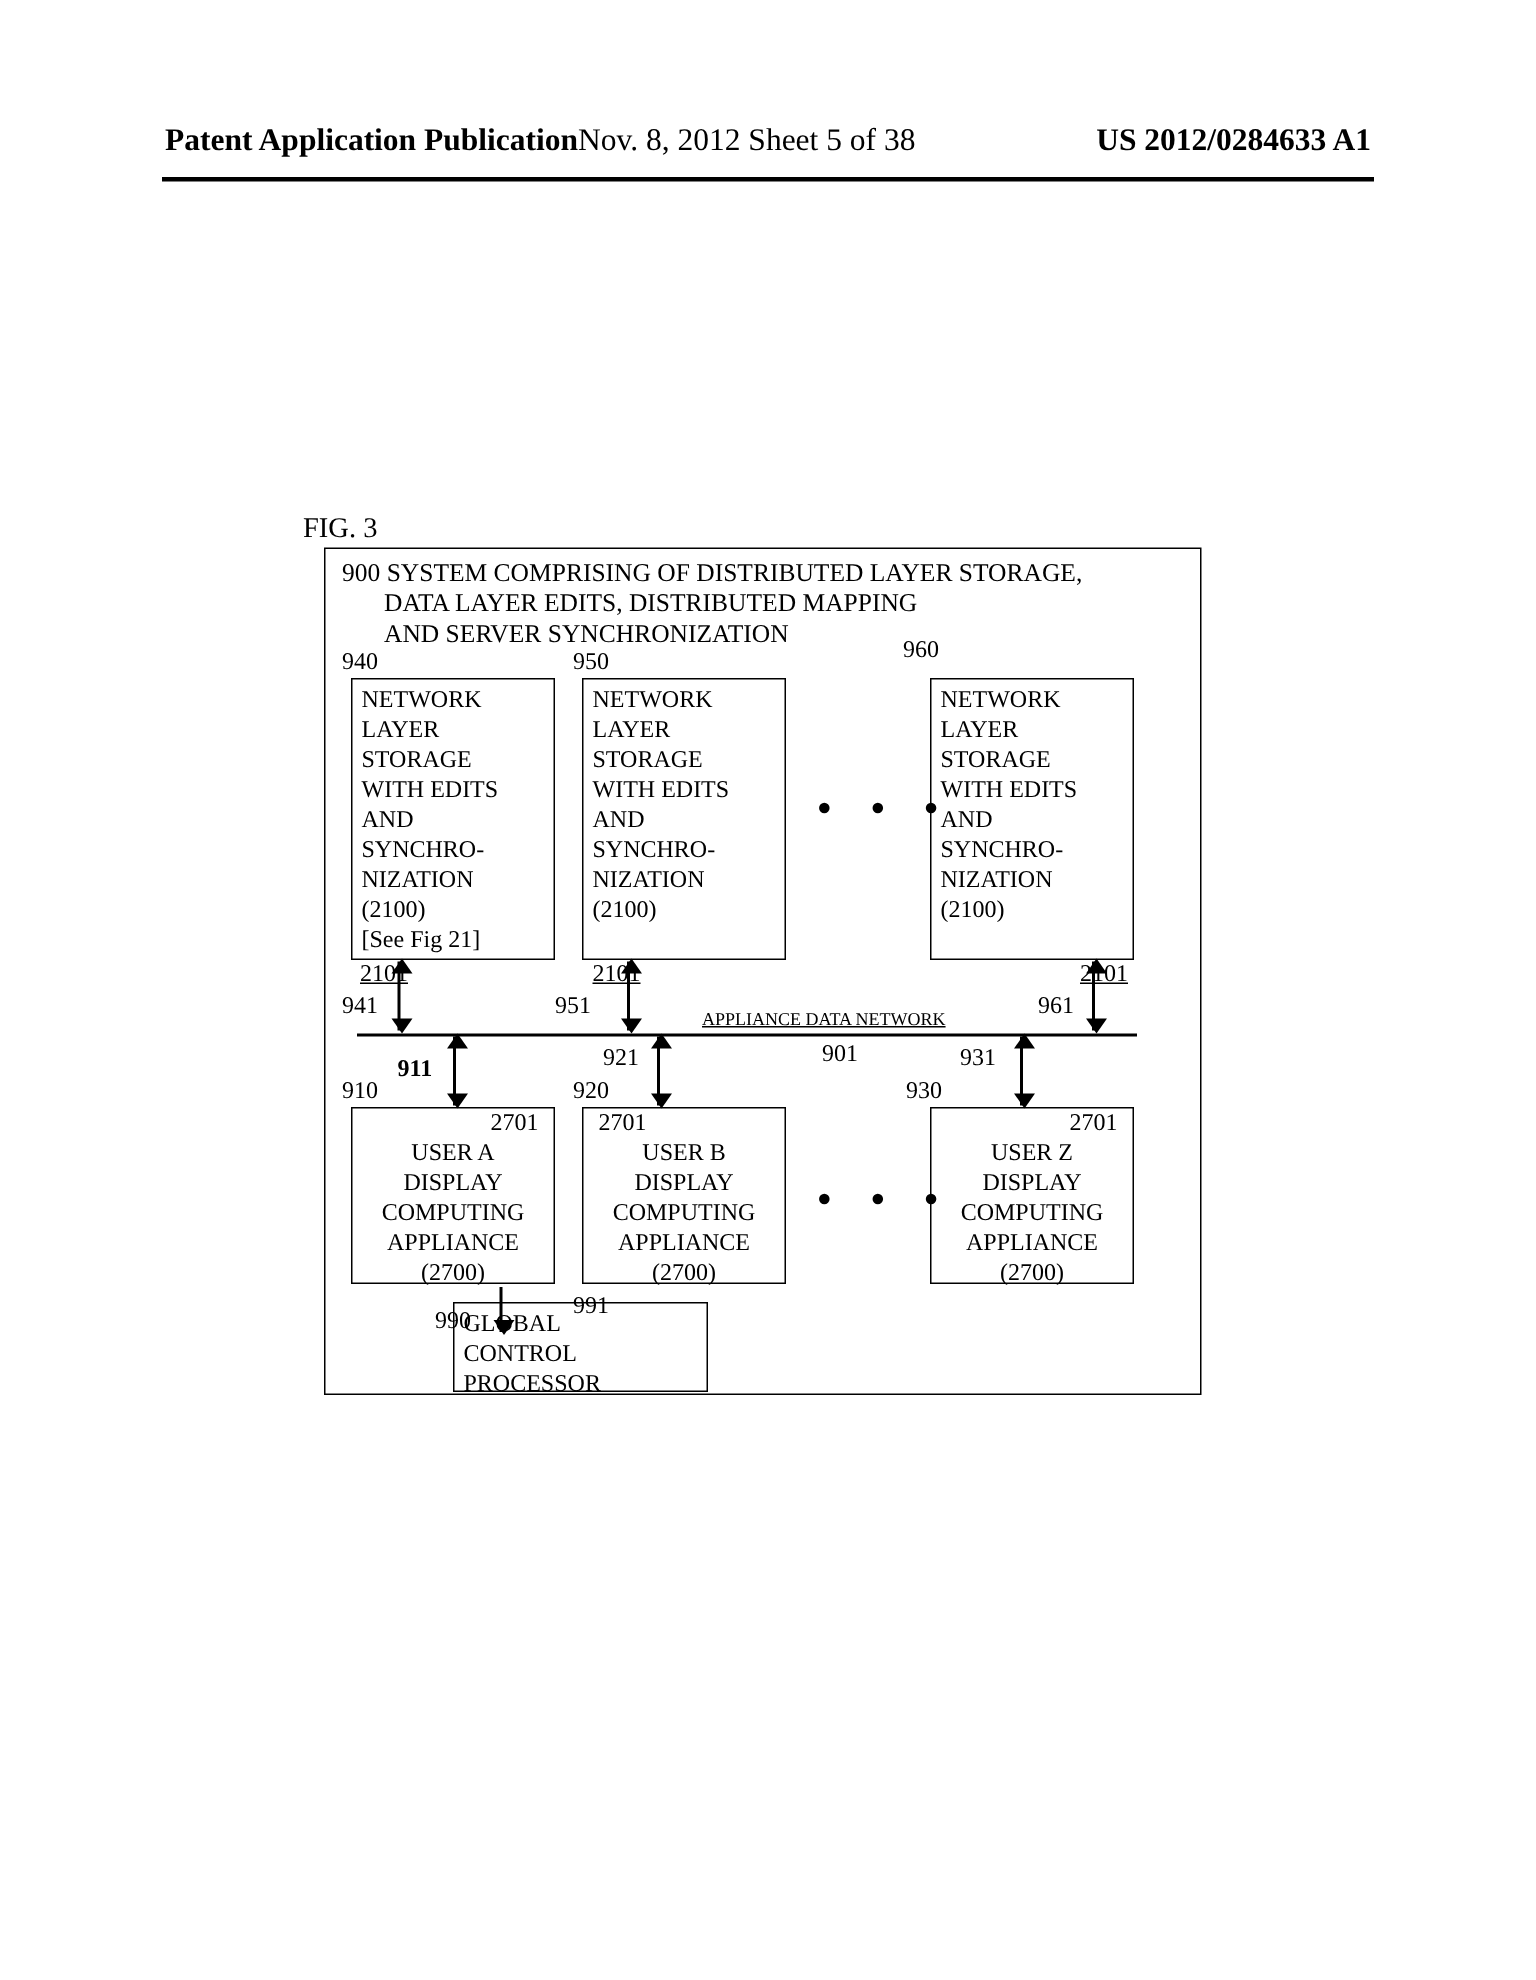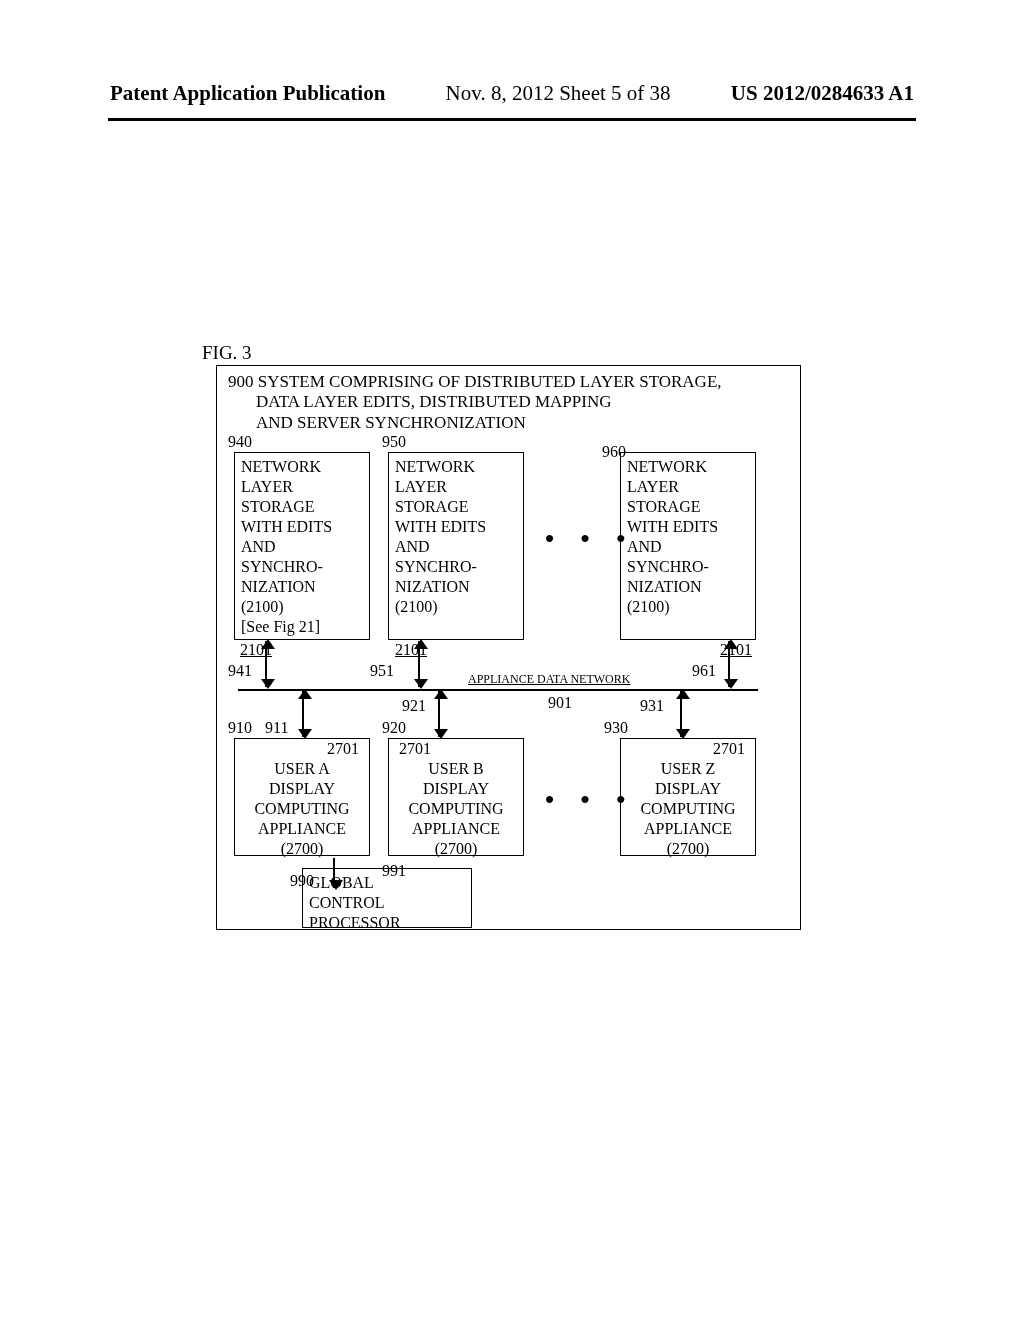--- a/index.html
+++ b/index.html
@@ -21,21 +21,21 @@
     top: 81px;
     left: 0;
     right: 0;
     display: flex;
     padding: 0 110px 0 110px;
     font-size: 21px;
   }
   .header-left { font-weight: bold; }
   .header-mid {
     flex: 1;
-    text-align: center;
+    text-align: left;
     font-weight: normal;
   }
   .header-right { font-weight: bold; }
   .header-rule {
     position: absolute;
     top: 118px;
     left: 108px;
     right: 108px;
     border-top: 3px solid #000;
   }
@@ -147,21 +147,21 @@
   <div class="outer-box"></div>
 
   <div class="title-block">
     <div>900 SYSTEM COMPRISING OF DISTRIBUTED LAYER STORAGE,</div>
     <div style="padding-left:28px;">DATA LAYER EDITS, DISTRIBUTED MAPPING</div>
     <div style="padding-left:28px;">AND SERVER SYNCHRONIZATION</div>
   </div>
 
   <div class="ref-num" style="left:228px; top:433px;">940</div>
   <div class="ref-num" style="left:382px; top:433px;">950</div>
-  <div class="ref-num" style="left:602px; top:443px;">960</div>
+  <div class="ref-num" style="left:602px; top:425px;">960</div>
 
   <div class="inner-box" style="left:234px; top:452px; width:136px; height:188px;">
     <div>NETWORK</div>
     <div>LAYER</div>
     <div>STORAGE</div>
     <div>WITH EDITS</div>
     <div>AND</div>
     <div>SYNCHRO-</div>
     <div>NIZATION</div>
     <div>(2100)</div>
@@ -202,21 +202,21 @@
 
   <div class="h-line" style="left:238px; top:689px; width:520px;"></div>
 
   <div class="v-arrow" style="left:265px; top:641px; height:46px;"></div>
   <div class="v-arrow" style="left:418px; top:641px; height:46px;"></div>
   <div class="v-arrow" style="left:728px; top:641px; height:46px;"></div>
 
   <div class="network-label" style="left:468px; top:672px;">APPLIANCE DATA NETWORK</div>
   <div class="ref-num" style="left:548px; top:694px;">901</div>
 
-  <div class="ref-num" style="left:265px; top:719px;">911</div>
+  <div class="ref-num" style="left:265px; top:704px;font-weight:bold;">911</div>
   <div class="ref-num" style="left:402px; top:697px;">921</div>
   <div class="ref-num" style="left:640px; top:697px;">931</div>
 
   <div class="ref-num" style="left:228px; top:719px;">910</div>
   <div class="ref-num" style="left:382px; top:719px;">920</div>
   <div class="ref-num" style="left:604px; top:719px;">930</div>
 
   <div class="v-arrow" style="left:302px; top:691px; height:46px;"></div>
   <div class="v-arrow" style="left:438px; top:691px; height:46px;"></div>
   <div class="v-arrow" style="left:680px; top:691px; height:46px;"></div>

